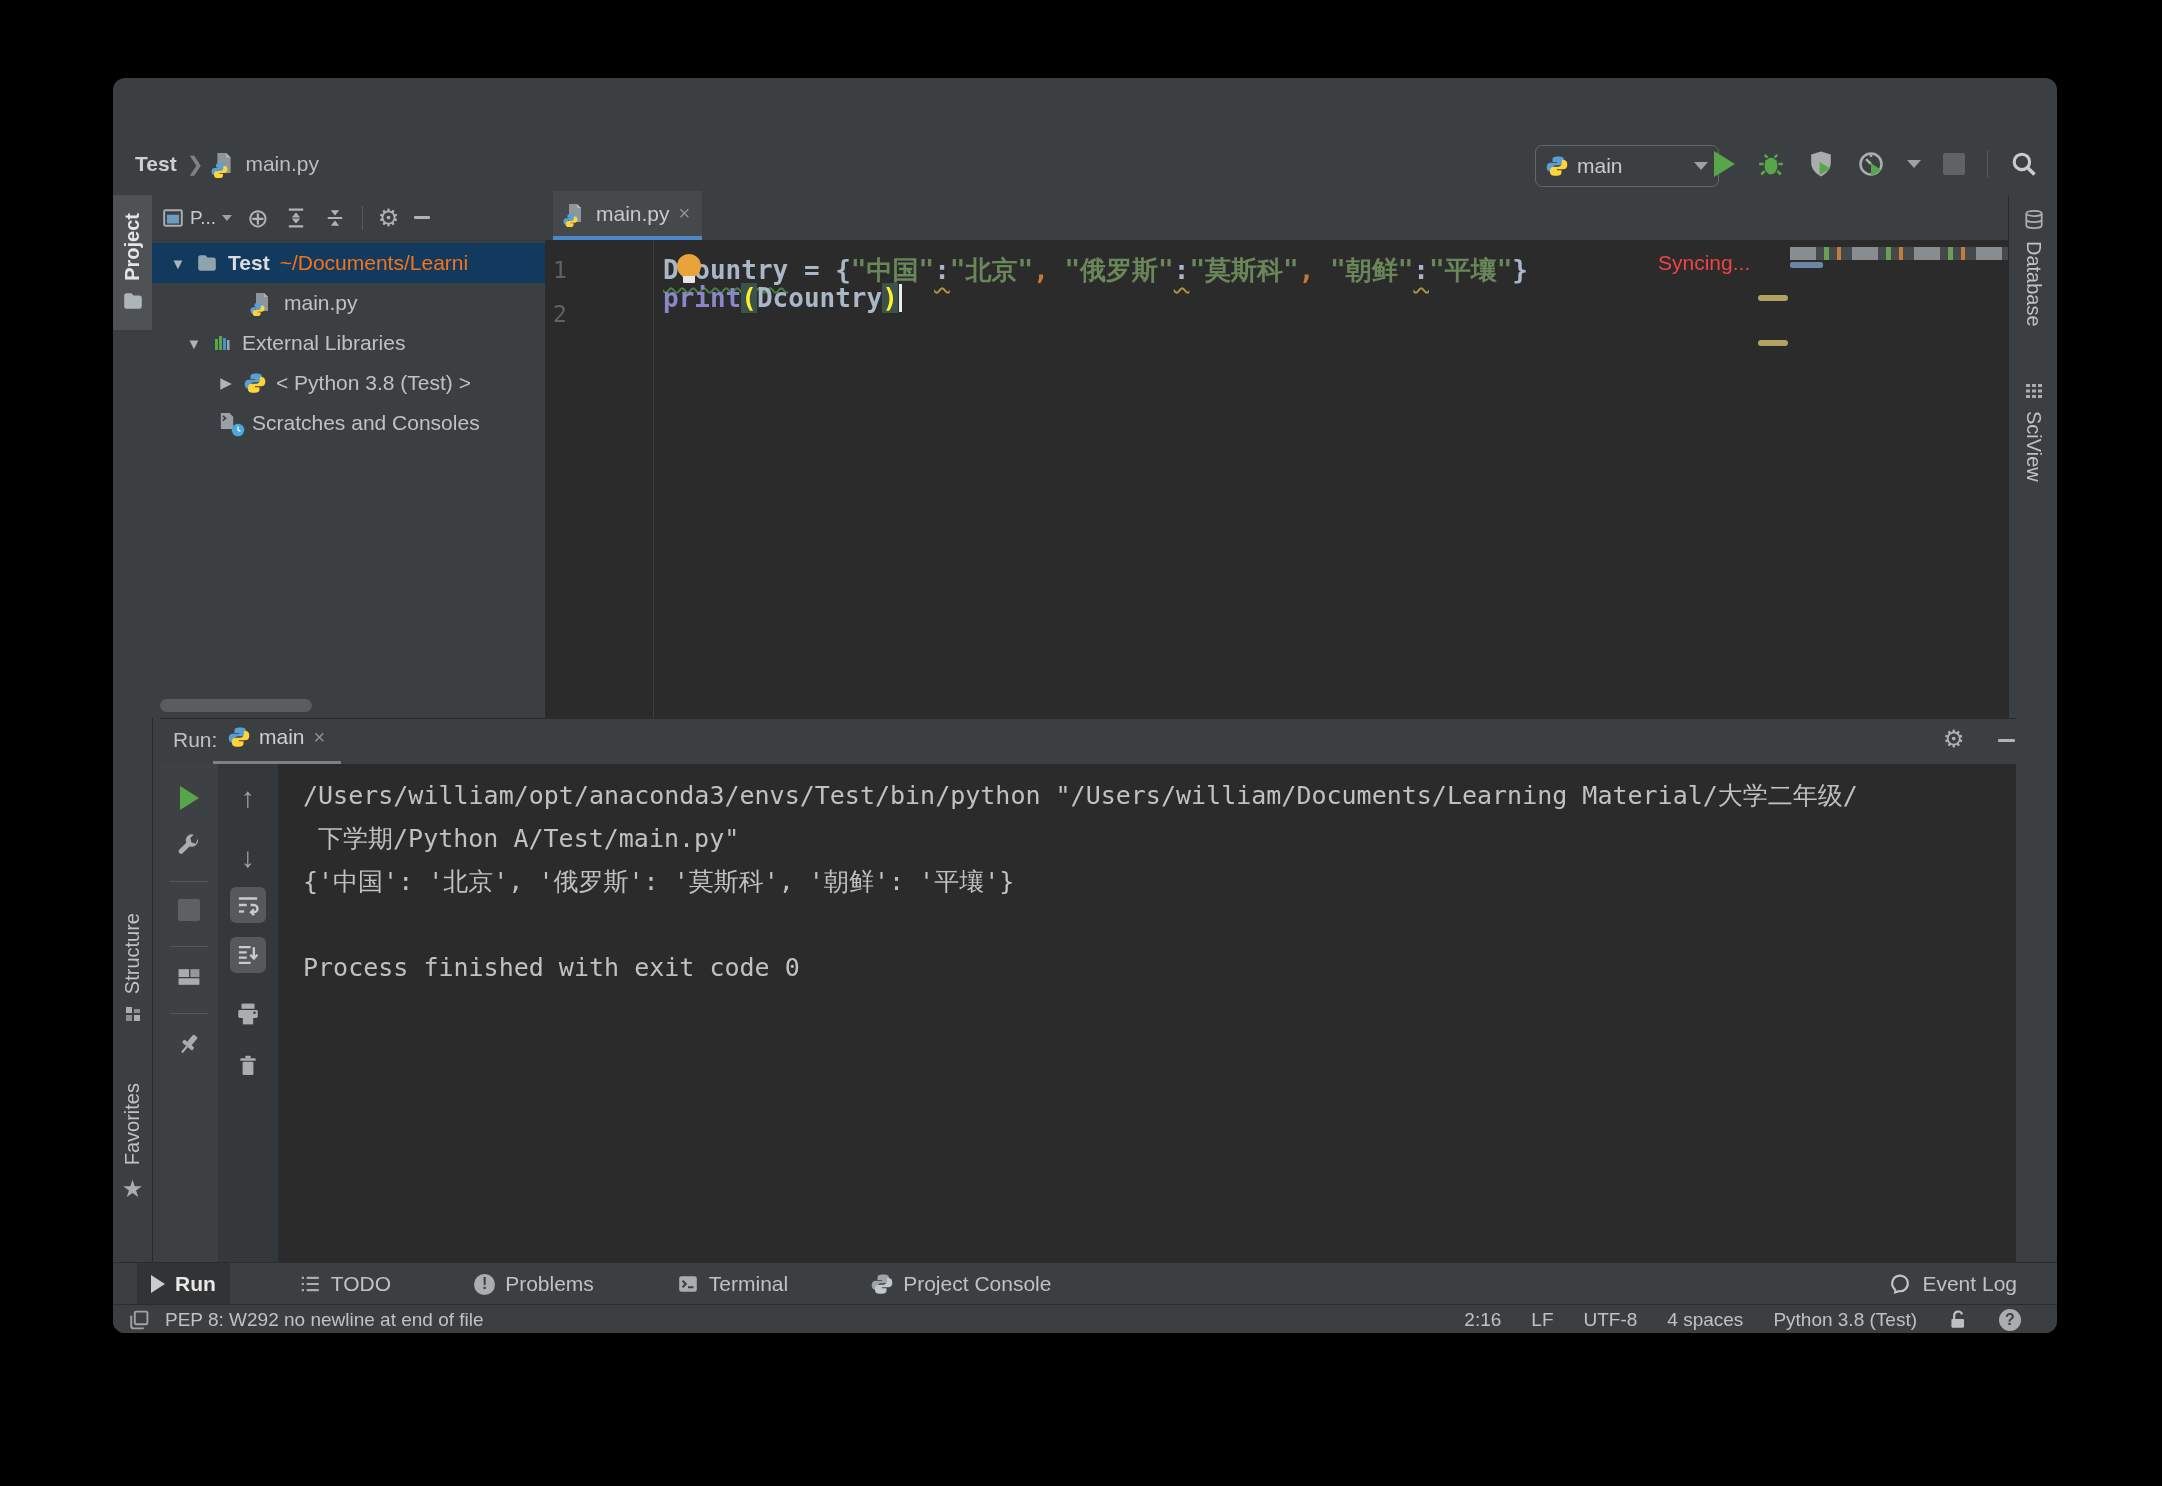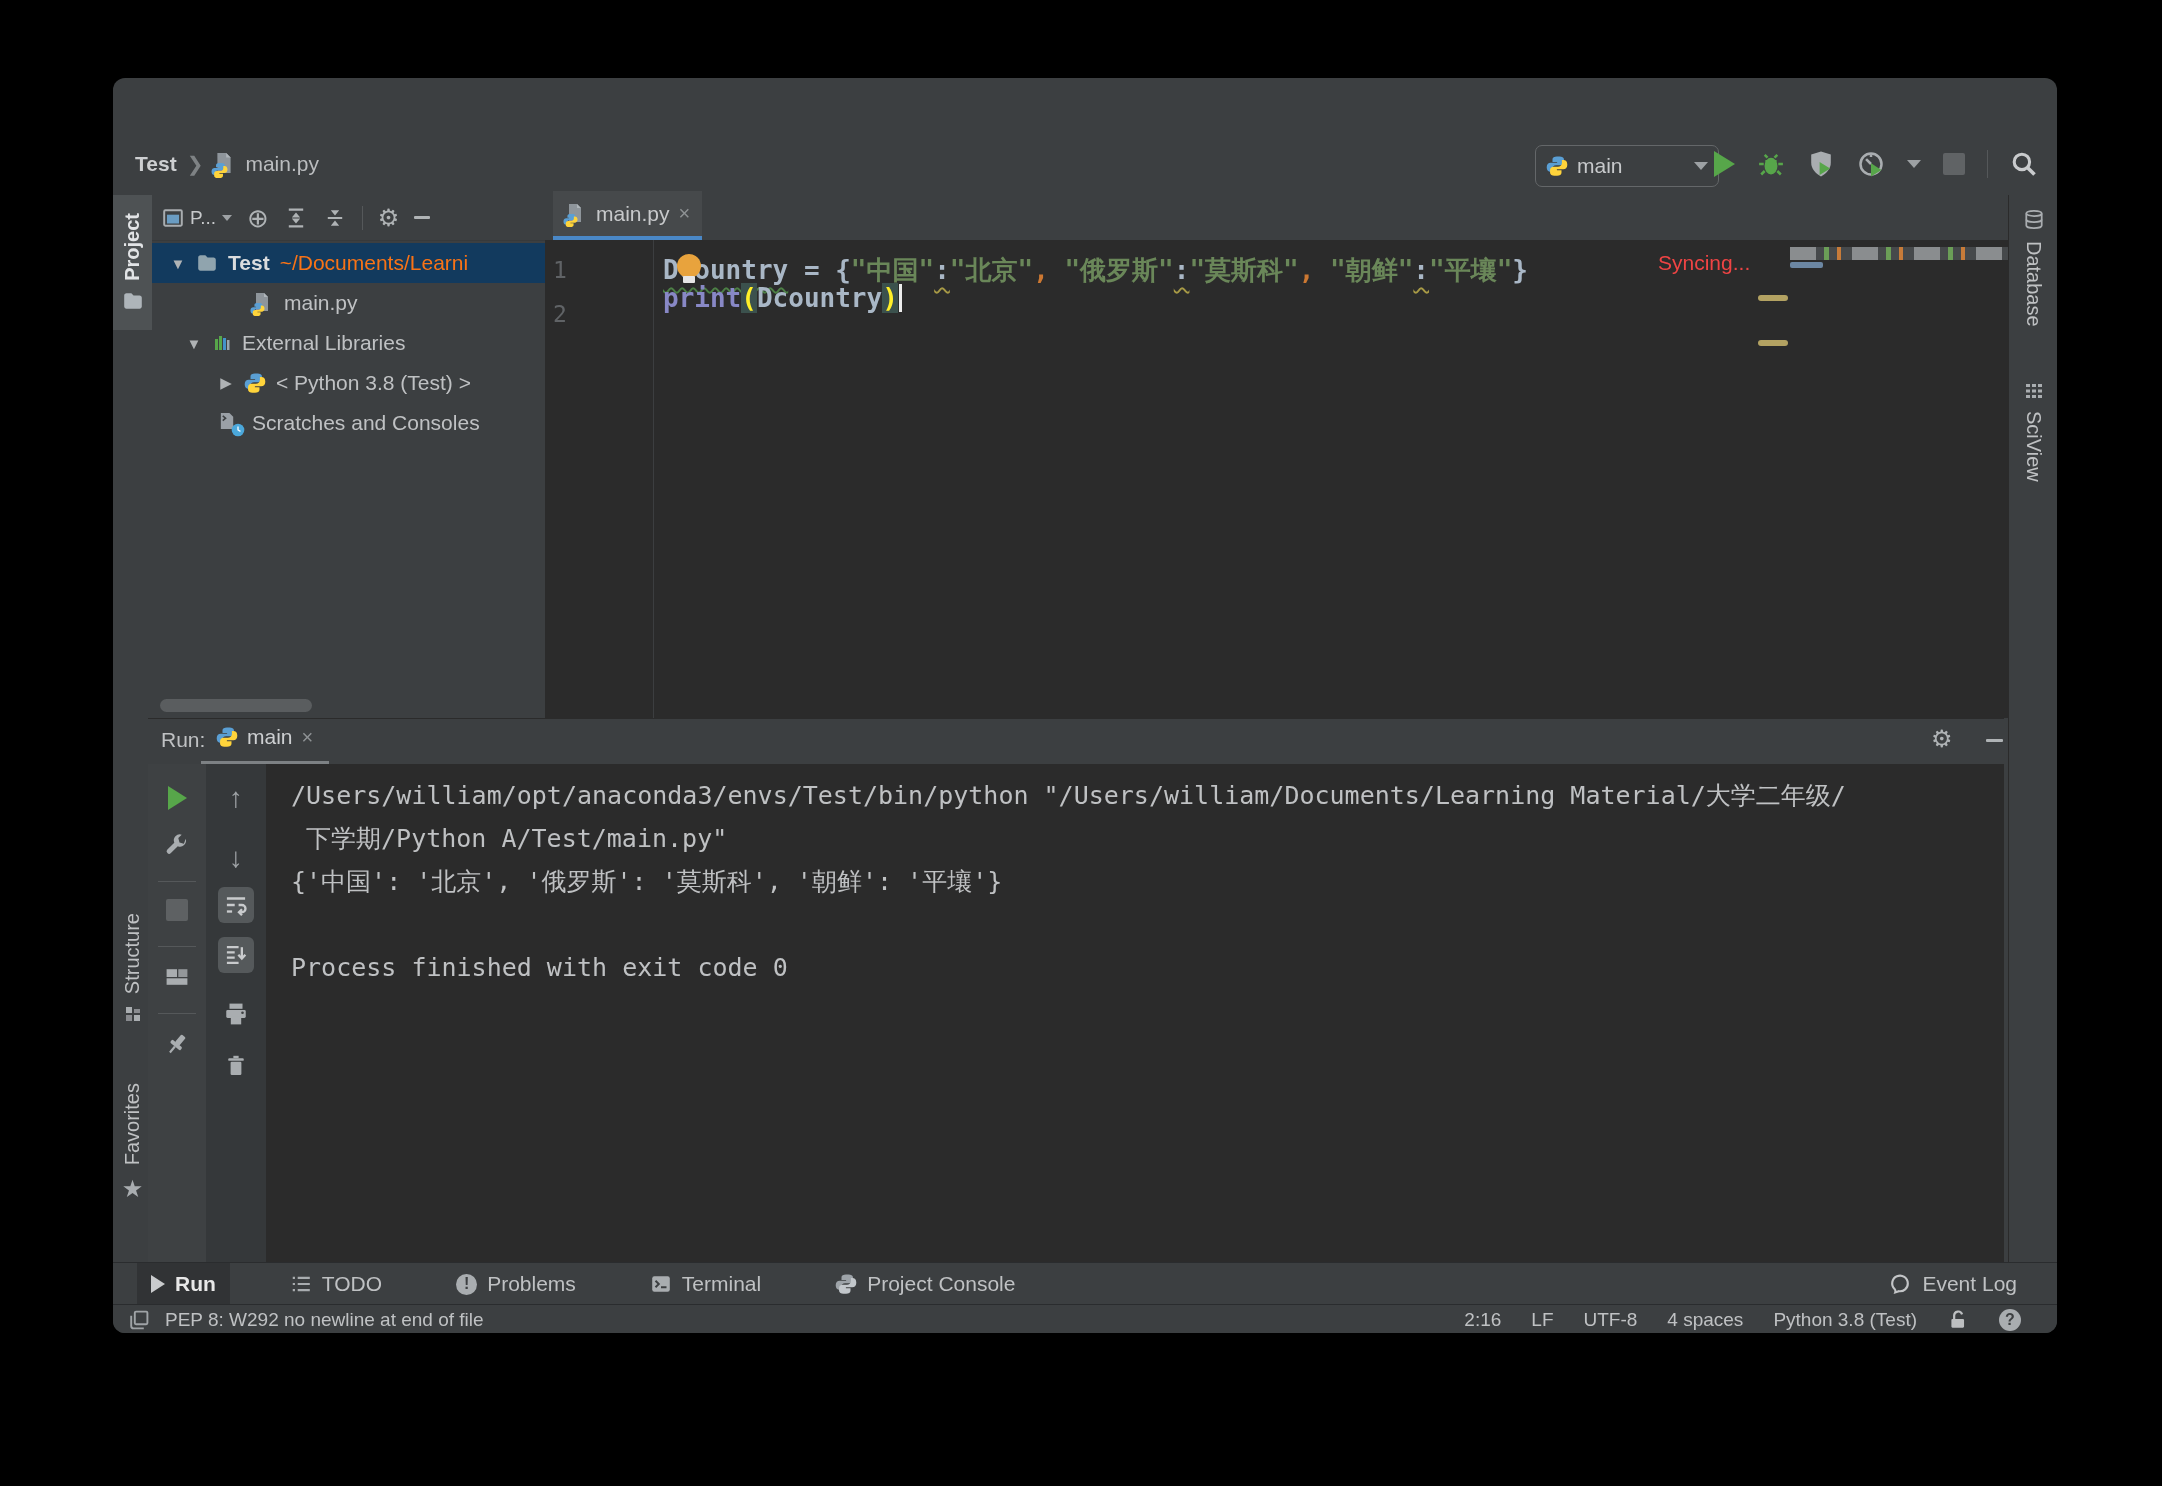--- a/index.html
+++ b/index.html
@@ -76,37 +76,37 @@
   #bulb{position:absolute;left:132px;top:14px;width:24px;height:30px;}
   #bulb .g{position:absolute;left:0;top:0;width:24px;height:24px;border-radius:50%;background:#E8A33D;}
   #bulb .b{position:absolute;left:6px;top:22px;width:12px;height:7px;background:#E6E6E6;border-radius:1px;}
   #syncing{position:absolute;left:1113px;top:8px;height:30px;line-height:30px;font-size:21px;color:#ef4444;}
   #inspband{position:absolute;left:1245px;top:7px;width:218px;height:13px;background:#46494B;
             background-image:repeating-linear-gradient(90deg,#8A8D8F 0 26px,#46494B 26px 34px,#6B9E57 34px 39px,#46494B 39px 47px,#C77B39 47px 51px,#46494B 51px 62px);}
   #inspbar{position:absolute;left:1245px;top:22px;width:33px;height:6px;background:#6C87A3;border-radius:2px;}
   .wdash{position:absolute;left:1213px;width:30px;height:6px;background:#B3A262;border-radius:3px;}
 
   
-  #runpanel{position:absolute;left:35px;top:640px;width:1856px;height:544px;background:#3C3F41;border-top:1px solid #2B2B2B;}
+  #runpanel{position:absolute;left:47px;top:640px;width:1856px;height:544px;background:#3C3F41;border-top:1px solid #2B2B2B;}
   #runhead{height:45px;position:relative;font-size:21px;}
   #runtab-underline{position:absolute;left:53px;top:42px;width:128px;height:3px;background:#7D8184;}
   #outbar{position:absolute;left:0;top:45px;width:58px;height:499px;background:#3E4143;}
   #inbar{position:absolute;left:58px;top:45px;width:60px;height:499px;background:#35383A;}
   #console{position:absolute;left:118px;top:45px;width:1738px;height:499px;background:#2B2B2B;}
   .cline{position:relative;left:25px;height:43px;line-height:43px;white-space:pre;
          font-family:"DejaVu Sans Mono",monospace;font-size:25px;font-weight:normal;color:#BFC1C3;}
   #console .pad{height:10px;}
   .tbico{position:absolute;left:0;width:100%;display:flex;justify-content:center;}
   .hdiv{position:absolute;left:10px;width:38px;height:1px;background:#55585A;}
   .togglebox{background:#55595B;border-radius:6px;}
   .arrowchar{font-size:28px;color:#9FA3A6;line-height:1;}
 
   
   #toolbar-bottom{position:absolute;left:0;top:1184px;width:1944px;height:42px;background:#3C3F41;
-                  border-top:1px solid #2A2C2E;display:flex;align-items:center;font-size:21px;}
+                  border-top:1px solid #2A2C2E;display:flex;align-items:center;font-size:21px;gap:9px;}
   .bt{display:flex;align-items:center;gap:10px;height:42px;padding:0 14px;color:#BFC1C3;}
   .bt.active{background:#313335;color:#E8E8E8;font-weight:bold;}
   .runtri-sm{width:0;height:0;border-top:9px solid transparent;border-bottom:9px solid transparent;border-left:14px solid #C9CBCD;}
   .circbang{width:21px;height:21px;border-radius:50%;background:#A9ADB0;color:#3C3F41;font-weight:bold;
             font-size:16px;display:flex;align-items:center;justify-content:center;}
 
   
   #statusbar{position:absolute;left:0;top:1226px;width:1944px;height:29px;background:#3C3F41;
              border-top:1px solid #2A2C2E;display:flex;align-items:center;font-size:19px;color:#BFC1C3;}
   #statusright{margin-left:auto;display:flex;align-items:center;gap:30px;padding-right:36px;}

